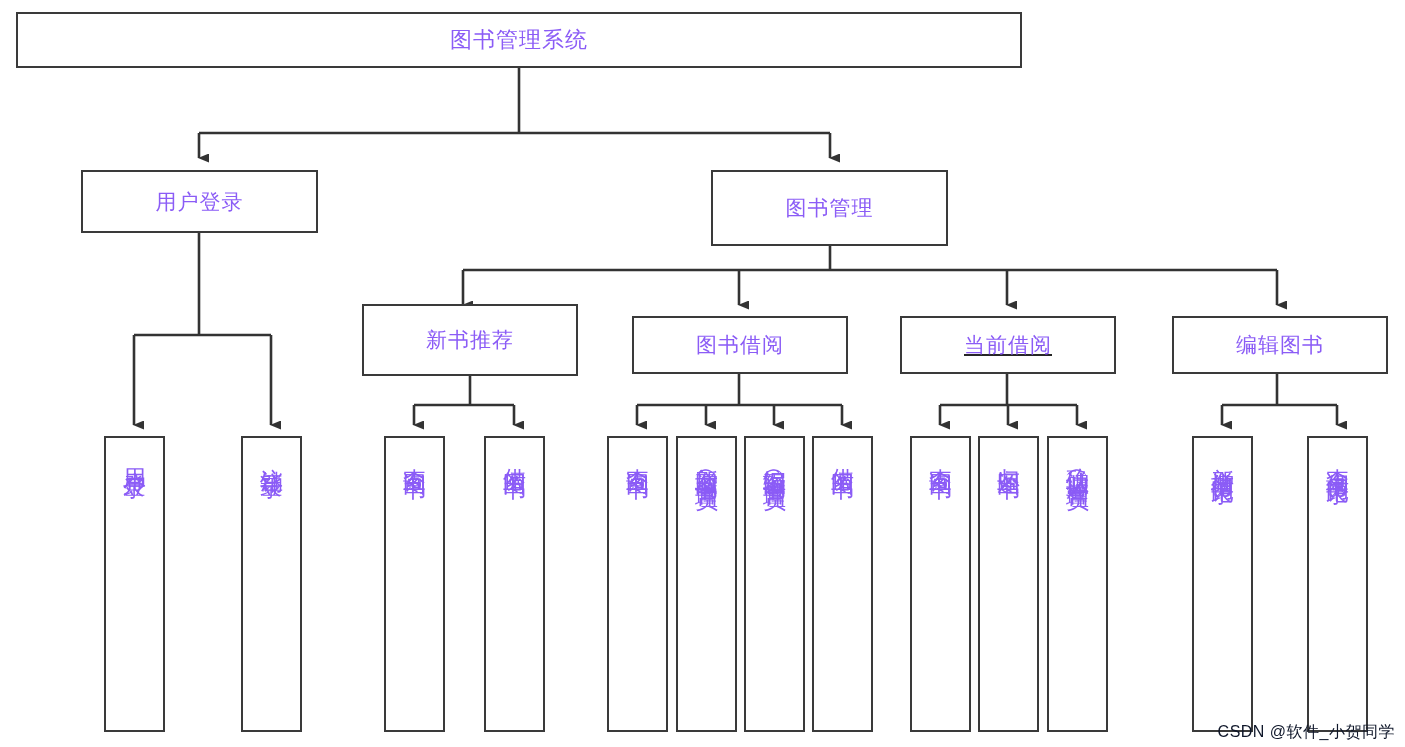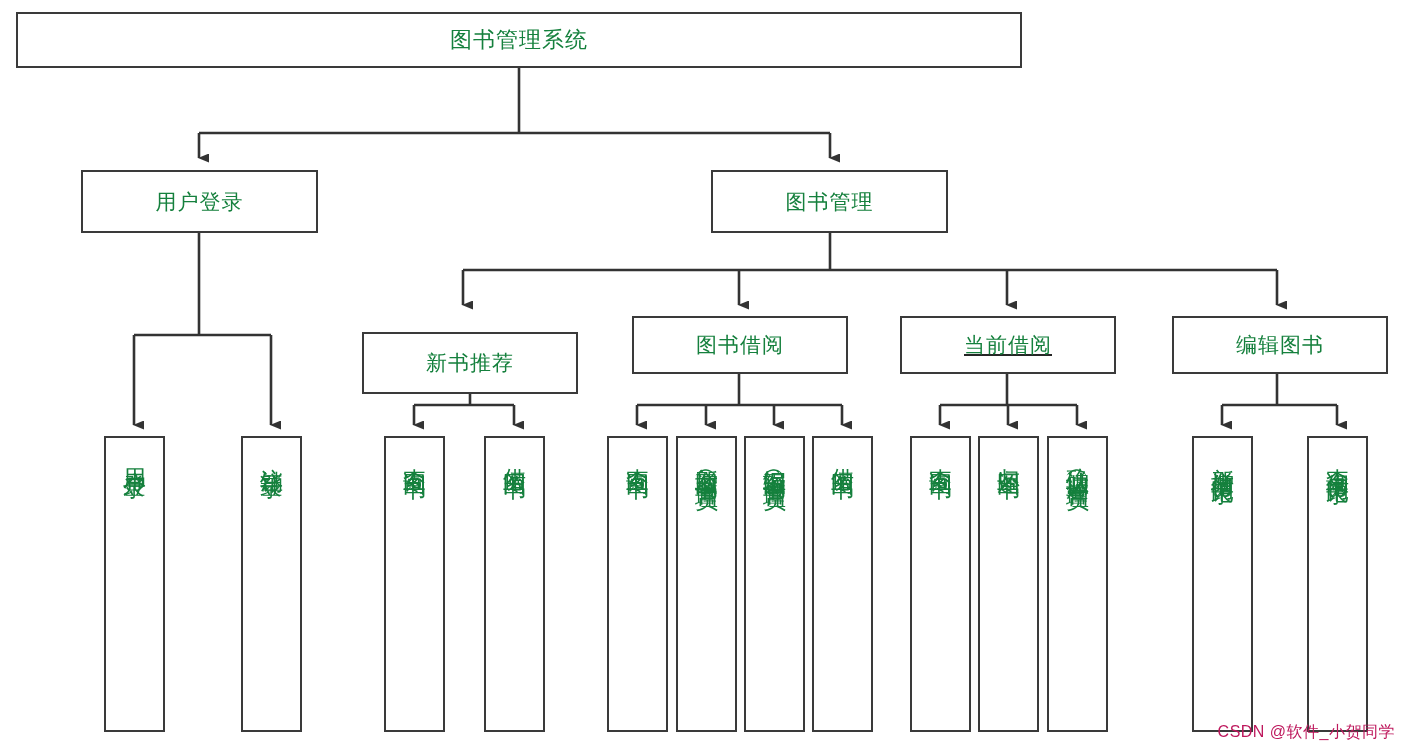--- a/index.html
+++ b/index.html
@@ -30,21 +30,21 @@
     position: absolute;
     box-sizing: border-box;
     background: #ffffff;
     border: 2px solid #3a3a3a;
     display: flex;
     align-items: center;
     justify-content: center;
     overflow: hidden;
   }
   .node-label {
-    color: #15803d;
+    color: #8b5cf6;
     letter-spacing: 1px;
     line-height: 1.22;
     text-align: center;
     white-space: nowrap;
   }
   .node.horiz .node-label {
     font-size: 21px;
   }
   .node.root .node-label {
     font-size: 22px;
@@ -59,21 +59,21 @@
     text-orientation: upright;
     font-size: 23px;
     letter-spacing: 3px;
     line-height: 1;
   }
   #watermark {
     position: absolute;
     right: 10px;
     bottom: 4px;
     font-size: 16px;
-    color: #be185d;
+    color: #0f172a;
     letter-spacing: 0.5px;
     white-space: nowrap;
     user-select: none;
   }
 </style>
 </head>
 <body>
 
 <div id="diagram-root">
 
@@ -127,25 +127,25 @@
     </g>
   </svg>
 
   <div class="node horiz root" style="left:16px; top:12px; width:1006px; height:56px;">
     <span class="node-label">图书管理系统</span>
   </div>
 
   <div class="node horiz" style="left:81px; top:170px; width:237px; height:63px;">
     <span class="node-label">用户登录</span>
   </div>
-  <div class="node horiz" style="left:711px; top:170px; width:237px; height:63px;">
+  <div class="node horiz" style="left:711px; top:170px; width:237px; height:76px;">
     <span class="node-label">图书管理</span>
   </div>
 
-  <div class="node horiz" style="left:362px; top:332px; width:216px; height:62px;">
+  <div class="node horiz" style="left:362px; top:304px; width:216px; height:72px;">
     <span class="node-label">新书推荐</span>
   </div>
   <div class="node horiz" style="left:632px; top:316px; width:216px; height:58px;">
     <span class="node-label">图书借阅</span>
   </div>
   <div class="node horiz" style="left:900px; top:316px; width:216px; height:58px;text-decoration:underline;">
     <span class="node-label">当前借阅</span>
   </div>
   <div class="node horiz" style="left:1172px; top:316px; width:216px; height:58px;">
     <span class="node-label">编辑图书</span>

